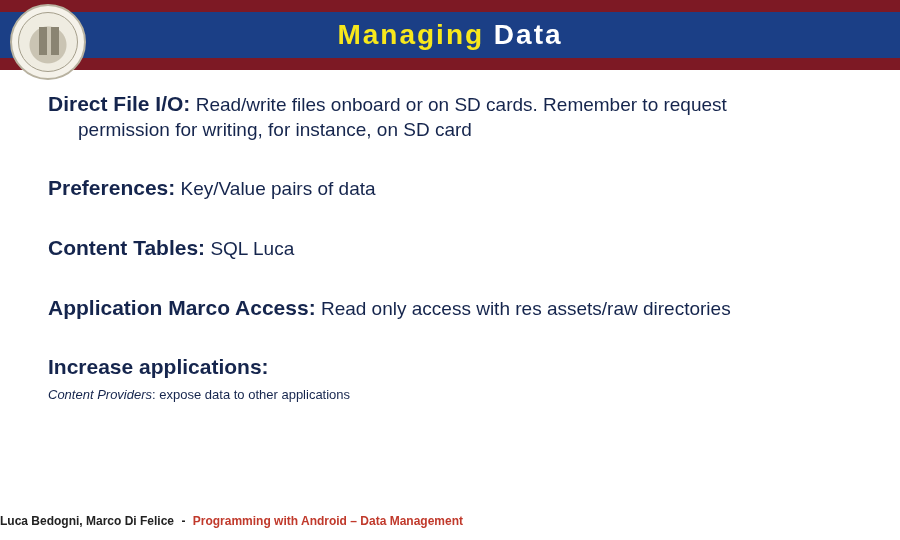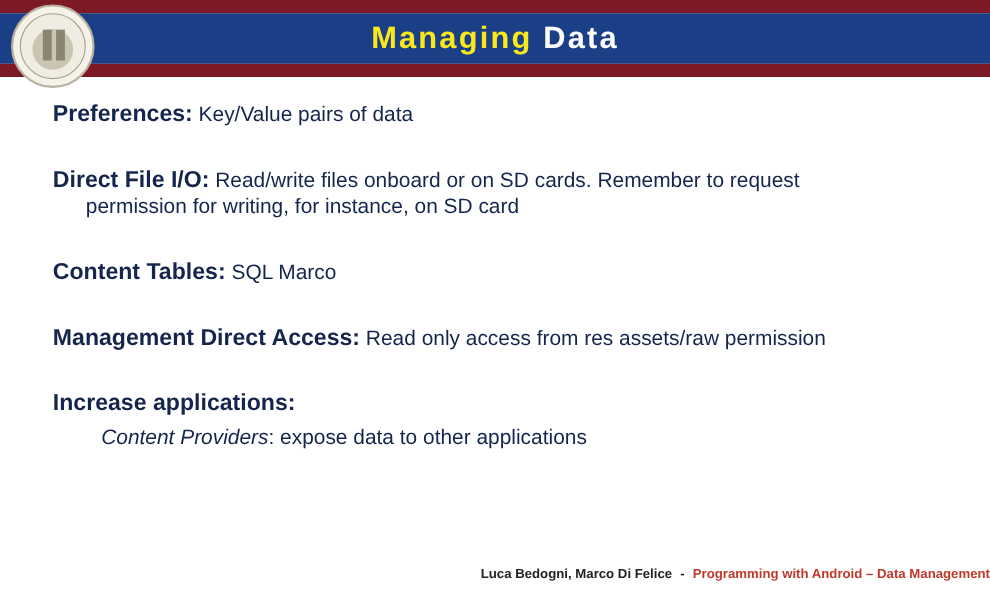--- a/index.html
+++ b/index.html
@@ -96,31 +96,30 @@
     font-size: 19px;
   }
   .item .cont {
     display: block;
     margin-left: 30px;
     font-size: 19px;
   }
   .sub {
     margin-top: 6px;
     margin-bottom: 4px;
-    font-size: 19px;
-    margin-left: 44px;
+    font-size: 13px;
   }
   .sub em { font-style: italic; }
 
   .footer {
     position: absolute;
     left: 0;
     right: 0;
     bottom: 12px;
-    text-align: right;
+    text-align: left;
     font-size: 12px;
     font-weight: bold;
   }
   .footer .authors { color: #222; }
   .footer .sep { color: #222; margin: 0 4px; }
   .footer .course { color: #c0392b; }
 </style>
 </head>
 <body>
 
@@ -134,34 +133,34 @@
   <div class="band-bot"></div>
 </div>
 
 <div class="logo">
   <div class="logo-inner"></div>
 </div>
 
 <div class="content">
 
   <div class="item">
-    <span class="label">Preferences:</span><span class="body"> Key/Value pairs of data</span>
-  </div>
-
-  <div class="item">
     <span class="label">Direct File I/O:</span><span class="body"> Read/write files onboard or on SD cards. Remember to request</span>
     <span class="cont">permission for writing, for instance, on SD card</span>
   </div>
 
   <div class="item">
-    <span class="label">Content Tables:</span><span class="body"> SQL Marco</span>
+    <span class="label">Preferences:</span><span class="body"> Key/Value pairs of data</span>
   </div>
 
   <div class="item">
-    <span class="label">Management Direct Access:</span><span class="body"> Read only access from res assets/raw permission</span>
+    <span class="label">Content Tables:</span><span class="body"> SQL Luca</span>
+  </div>
+
+  <div class="item">
+    <span class="label">Application Marco Access:</span><span class="body"> Read only access with res assets/raw directories</span>
   </div>
 
   <div class="item" style="margin-bottom:0">
     <span class="label">Increase applications:</span>
     <div class="sub">
       <em>Content Providers</em><span>: expose data to other applications</span>
     </div>
   </div>
 
 </div>

